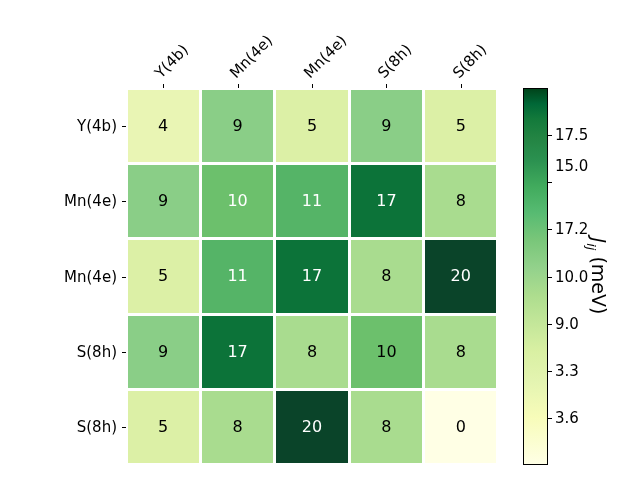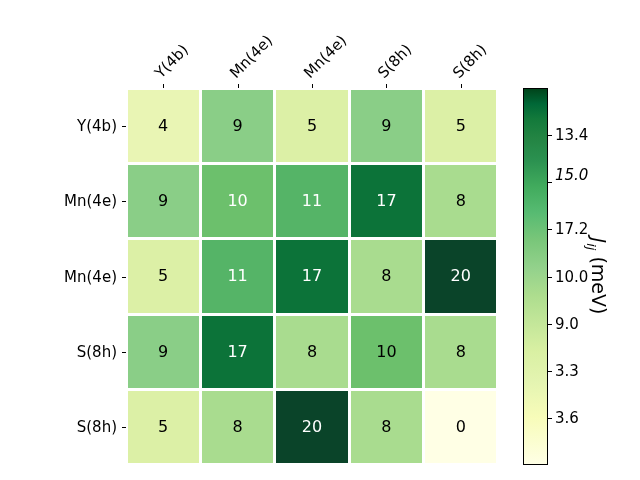--- a/index.html
+++ b/index.html
@@ -246,22 +246,22 @@
       <div class="cbar-ticklabel" style="left: 555px; top: 417.875px;">3.6</div>
       <div class="cbar-tick" style="left: 548px; top: 370.75px;"></div>
       <div class="cbar-ticklabel" style="left: 555px; top: 370.75px;">3.3</div>
       <div class="cbar-tick" style="left: 548px; top: 323.625px;"></div>
       <div class="cbar-ticklabel" style="left: 555px; top: 323.625px;">9.0</div>
       <div class="cbar-tick" style="left: 548px; top: 276.5px;"></div>
       <div class="cbar-ticklabel" style="left: 555px; top: 276.5px;">10.0</div>
       <div class="cbar-tick" style="left: 548px; top: 229.375px;"></div>
       <div class="cbar-ticklabel" style="left: 555px; top: 229.375px;">17.2</div>
       <div class="cbar-tick" style="left: 548px; top: 182.25px;"></div>
-      <div class="cbar-ticklabel" style="left: 555px; top: 175px; font-style: italic;">15.0</div>
+      <div class="cbar-ticklabel" style="left: 555px; top: 166px;">15.0</div>
       <div class="cbar-tick" style="left: 548px; top: 135.125px;"></div>
-      <div class="cbar-ticklabel" style="left: 555px; top: 135.125px;">13.4</div>
+      <div class="cbar-ticklabel" style="left: 555px; top: 135.125px;">17.5</div>
     </div>
 
   <div id="cbar-axislabel">
     <span class="ital">J</span><span class="sub">ij</span><span> (meV)</span>
   </div>
 
 </div>
 
 </body></html>

